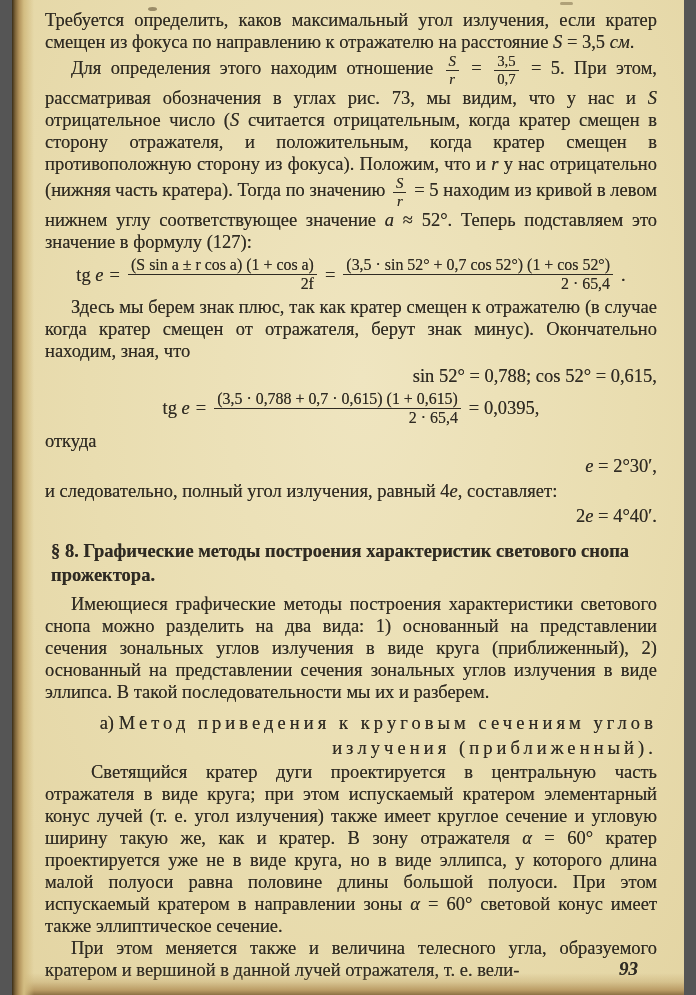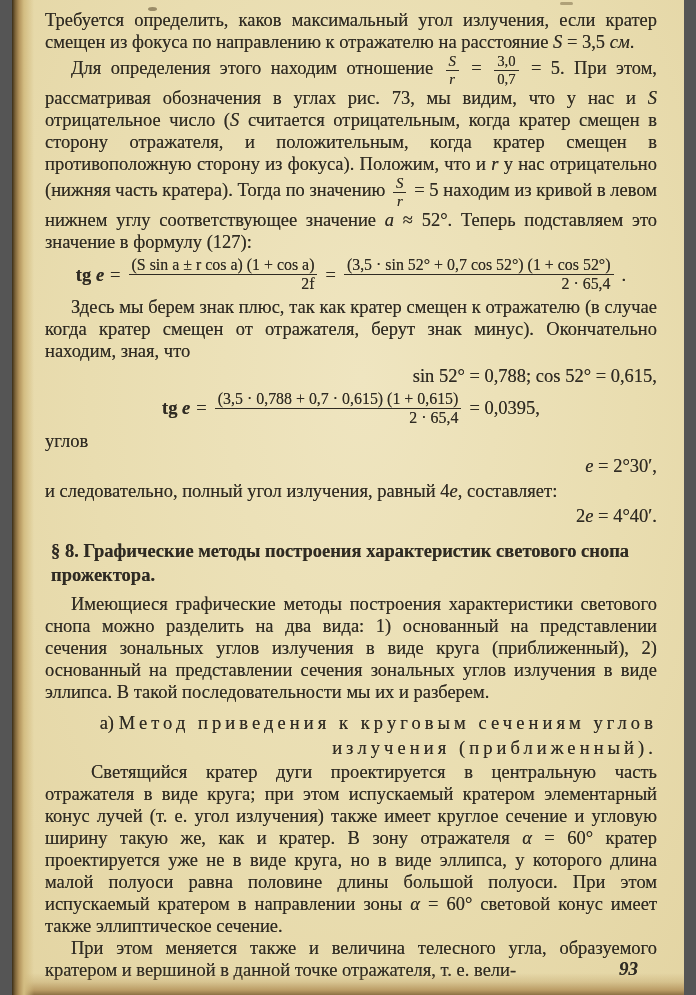--- a/index.html
+++ b/index.html
@@ -51,21 +51,21 @@
   .frac .num { border-bottom:1.4px solid #2f2b23; padding:0 3px; }
   .frac .den { padding:0 3px; }
 
   
   .formula {
     display:flex; justify-content:center; align-items:center;
     gap:6px; text-indent:0; margin:3px 0;
     text-align:center;
   }
   .formula .bigfrac { font-size:.86em; margin:0 2px;text-align:right; }
-  .formula .lead { white-space:pre;font-weight:bold; }
+  .formula .lead { white-space:pre; }
   .centerline { text-align:right; text-indent:0; margin:3px 0; }
 
   .section-heading {
     font-weight:bold; text-align:left; text-indent:0;
     margin:12px 6px 6px 6px; line-height:24px;
   }
   .subhead {
     text-align:right; text-indent:0; margin:8px 0 0 0; line-height:25px;
   }
   .subhead .spaced { letter-spacing:.22em; }
@@ -87,21 +87,21 @@
   <div class="speck2"></div>
 
   <div class="content">
 
     <p class="noindent"><span>Требуется определить, каков  максимальный  угол излучения, если кратер смещен  из фокуса  по направлению к отражателю на расстояние </span><span class="it">S</span><span> = 3,5 </span><span class="it">см</span><span>.</span></p>
 
     <p><span>Для определения этого находим отношение </span><span class="frac">
           <span class="num it">S</span>
           <span class="den it">r</span>
         </span><span> = </span><span class="frac">
-          <span class="num">3,0</span>
+          <span class="num">3,5</span>
           <span class="den">0,7</span>
         </span><span> = 5.  При этом, рассматривая обозначения в углах рис. 73, мы видим, что у нас и </span><span class="it">S</span><span> отрицательное число (</span><span class="it">S</span><span> считается отрицательным, когда кратер смещен в сторону отражателя, и положительным, когда кратер смещен в противоположную сторону из фокуса). Положим, что и </span><span class="it">r</span><span> у нас отрицательно (нижняя часть кратера). Тогда по значению </span><span class="frac">
           <span class="num it">S</span>
           <span class="den it">r</span>
         </span><span> = 5 находим из кривой в левом нижнем углу соответствующее значение </span><span class="it">a</span><span> ≈ 52°. Теперь подставляем это значение в формулу (127):</span></p>
 
     <div class="formula">
       <span class="lead"><span>tg </span><span class="it">e</span></span>
       <span>=</span>
       <span class="frac bigfrac">
@@ -123,34 +123,34 @@
     <div class="formula">
       <span class="lead"><span>tg </span><span class="it">e</span></span>
       <span>=</span>
       <span class="frac bigfrac">
           <span class="num">(3,5 · 0,788 + 0,7 · 0,615) (1 + 0,615)</span>
           <span class="den">2 · 65,4</span>
         </span>
       <span>= 0,0395,</span>
     </div>
 
-    <p class="noindent">углов</p>
+    <p class="noindent">откуда</p>
 
     <p class="centerline"><span class="it">e</span><span> = 2°30′,</span></p>
 
     <p class="noindent"><span>и следовательно, полный угол излучения, равный 4</span><span class="it">e</span><span>, составляет:</span></p>
 
     <p class="centerline"><span>2</span><span class="it">e</span><span> = 4°40′.</span></p>
 
     <p class="section-heading">§ 8. Графические  методы  построения  характеристик  светового снопа прожектора.</p>
 
     <p>Имеющиеся графические методы построения характеристики светового снопа можно разделить на  два  вида:  1)  основанный  на представлении сечения зональных углов излучения в виде  круга (приближенный), 2) основанный на представлении сечения зональных углов излучения в виде эллипса.  В такой последовательности мы их и разберем.</p>
 
     <p class="subhead"><span>а) </span><span class="spaced">Метод приведения к круговым сечениям углов излучения (приближенный).</span></p>
 
     <p class="indent-lg"><span>Светящийся  кратер  дуги  проектируется  в центральную часть отражателя в виде круга; при этом испускаемый кратером элементарный конус лучей (т. е. угол излучения) также имеет круглое сечение и угловую ширину такую же, как и кратер.  В зону отражателя </span><span class="it">α</span><span> = 60° кратер проектируется уже не в виде круга, но в виде эллипса, у которого длина малой полуоси равна половине длины большой полуоси.  При этом испускаемый кратером в направлении зоны </span><span class="it">α</span><span> = 60° световой конус имеет также эллиптическое сечение.</span></p>
 
-    <p>При этом меняется также и величина телесного угла, образуемого кратером и вершиной в данной точке отражателя, т. е. вели-</p>
+    <p>При этом меняется также и величина телесного угла, образуемого кратером и вершиной в данной лучей отражателя, т. е. вели-</p>
 
   </div>
 
   <div class="page-num">93</div>
 </div>
 
 </body></html>

